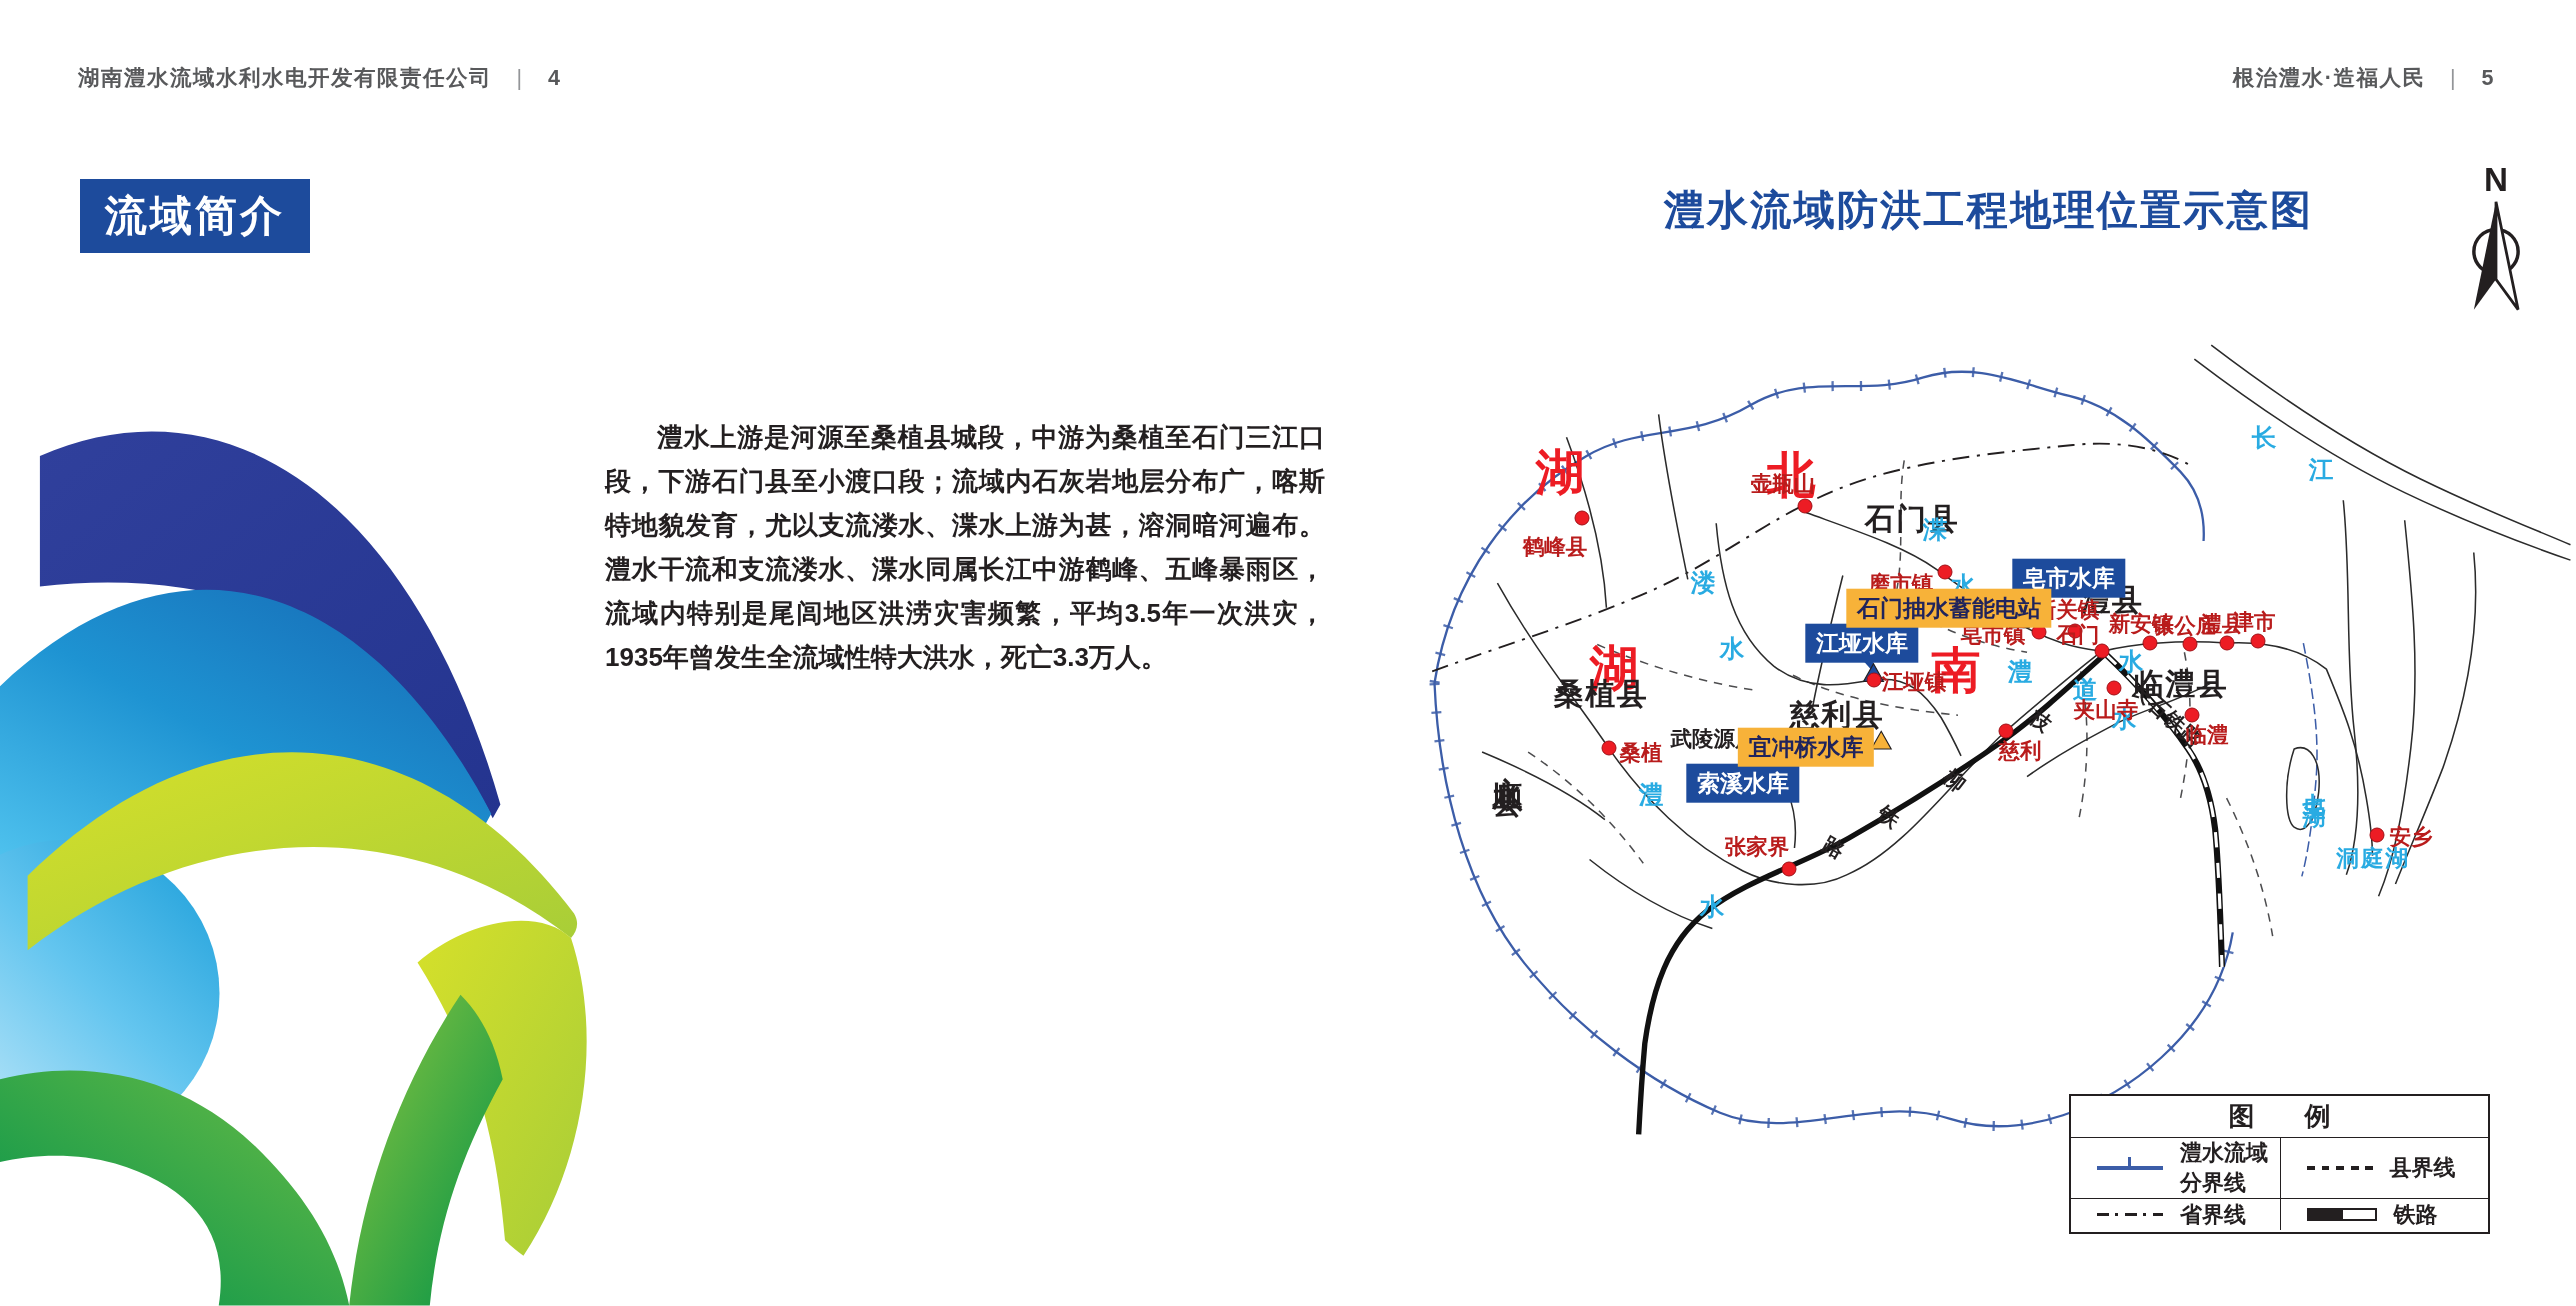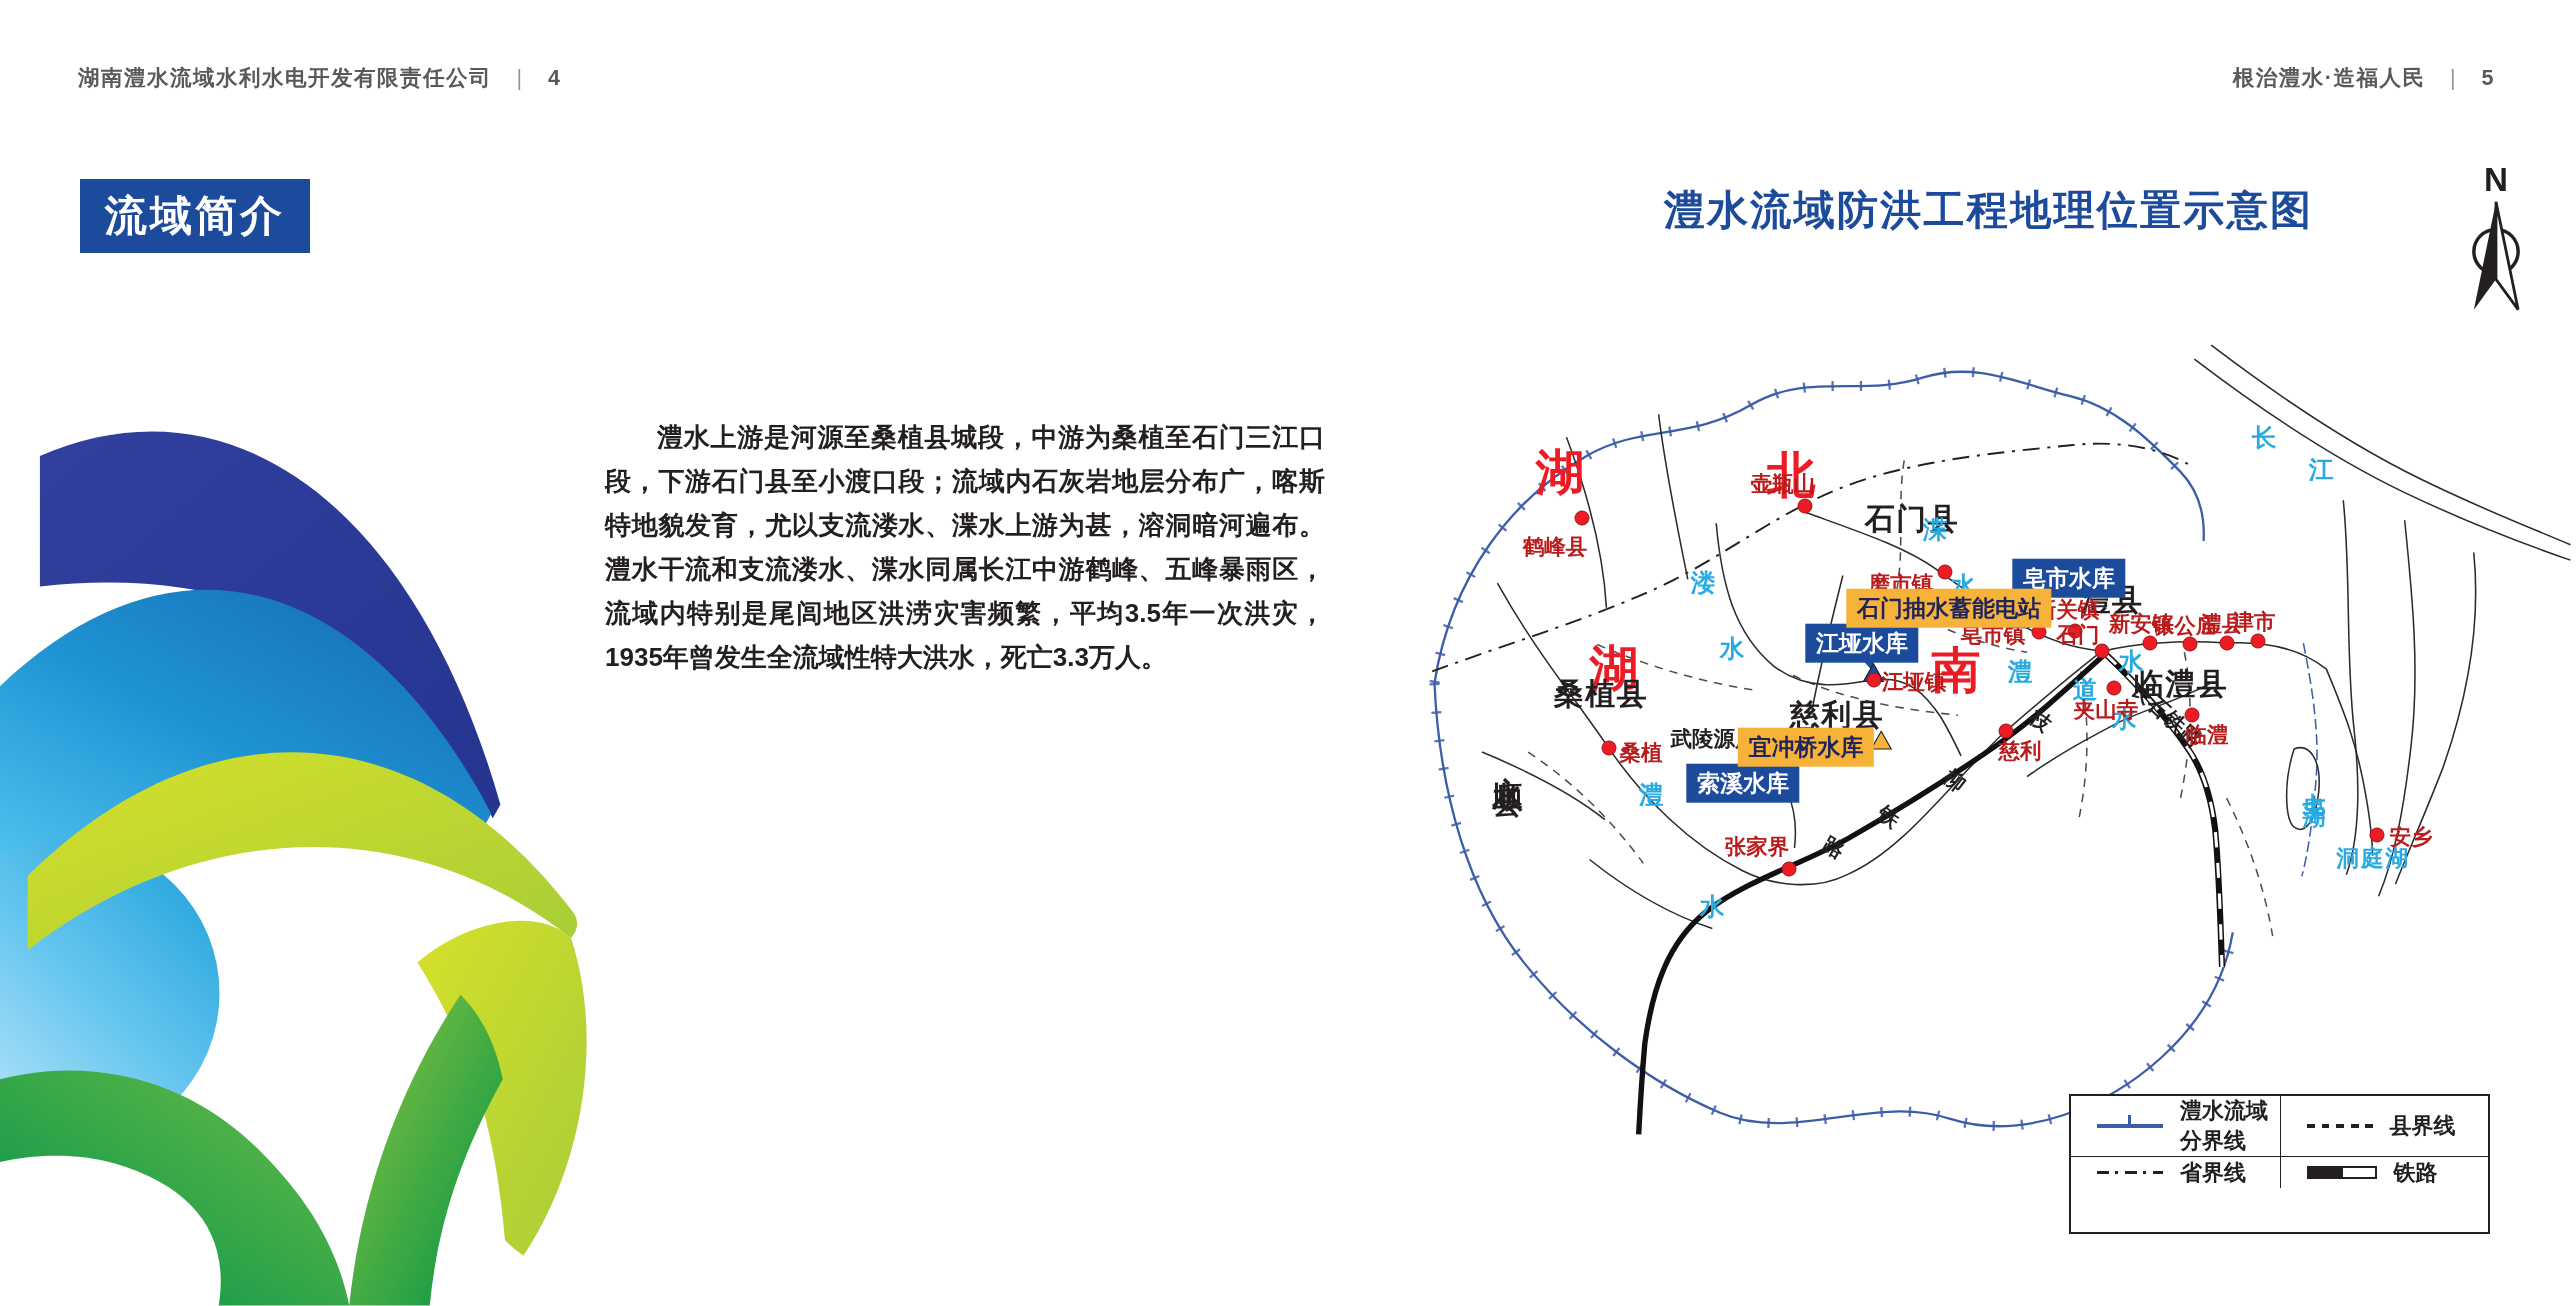--- a/index.html
+++ b/index.html
@@ -252,20 +252,21 @@
         <span class="mlab town-label" style="left: 998px; top: 514px;">安乡</span>
         <div class="callout blue" style="left: 449px; top: 321px;">江垭水库</div>
         <div class="callout blue" style="left: 656px; top: 256px; font-family: Liberation Mono, monospace;">皂市水库</div>
         <div class="callout blue" style="left: 330px; top: 461px;">索溪水库</div>
         <div class="callout orange" style="left: 536px; top: 286px;">石门抽水蓄能电站</div>
         <div class="callout orange" style="left: 393px; top: 425px;">宜冲桥水库</div>
       </div>
   </div>
 
   <div class="legend">
+    <div class="ltitle">图 例</div>
     <div class="lgrid" id="legend-grid">
         <div class="lcell">
           <span class="sym sym-basin"></span>
           <span>澧水流域分界线</span>
         </div>
         <div class="lcell">
           <span class="sym sym-county"></span>
           <span>县界线</span>
         </div>
         <div class="lcell">

